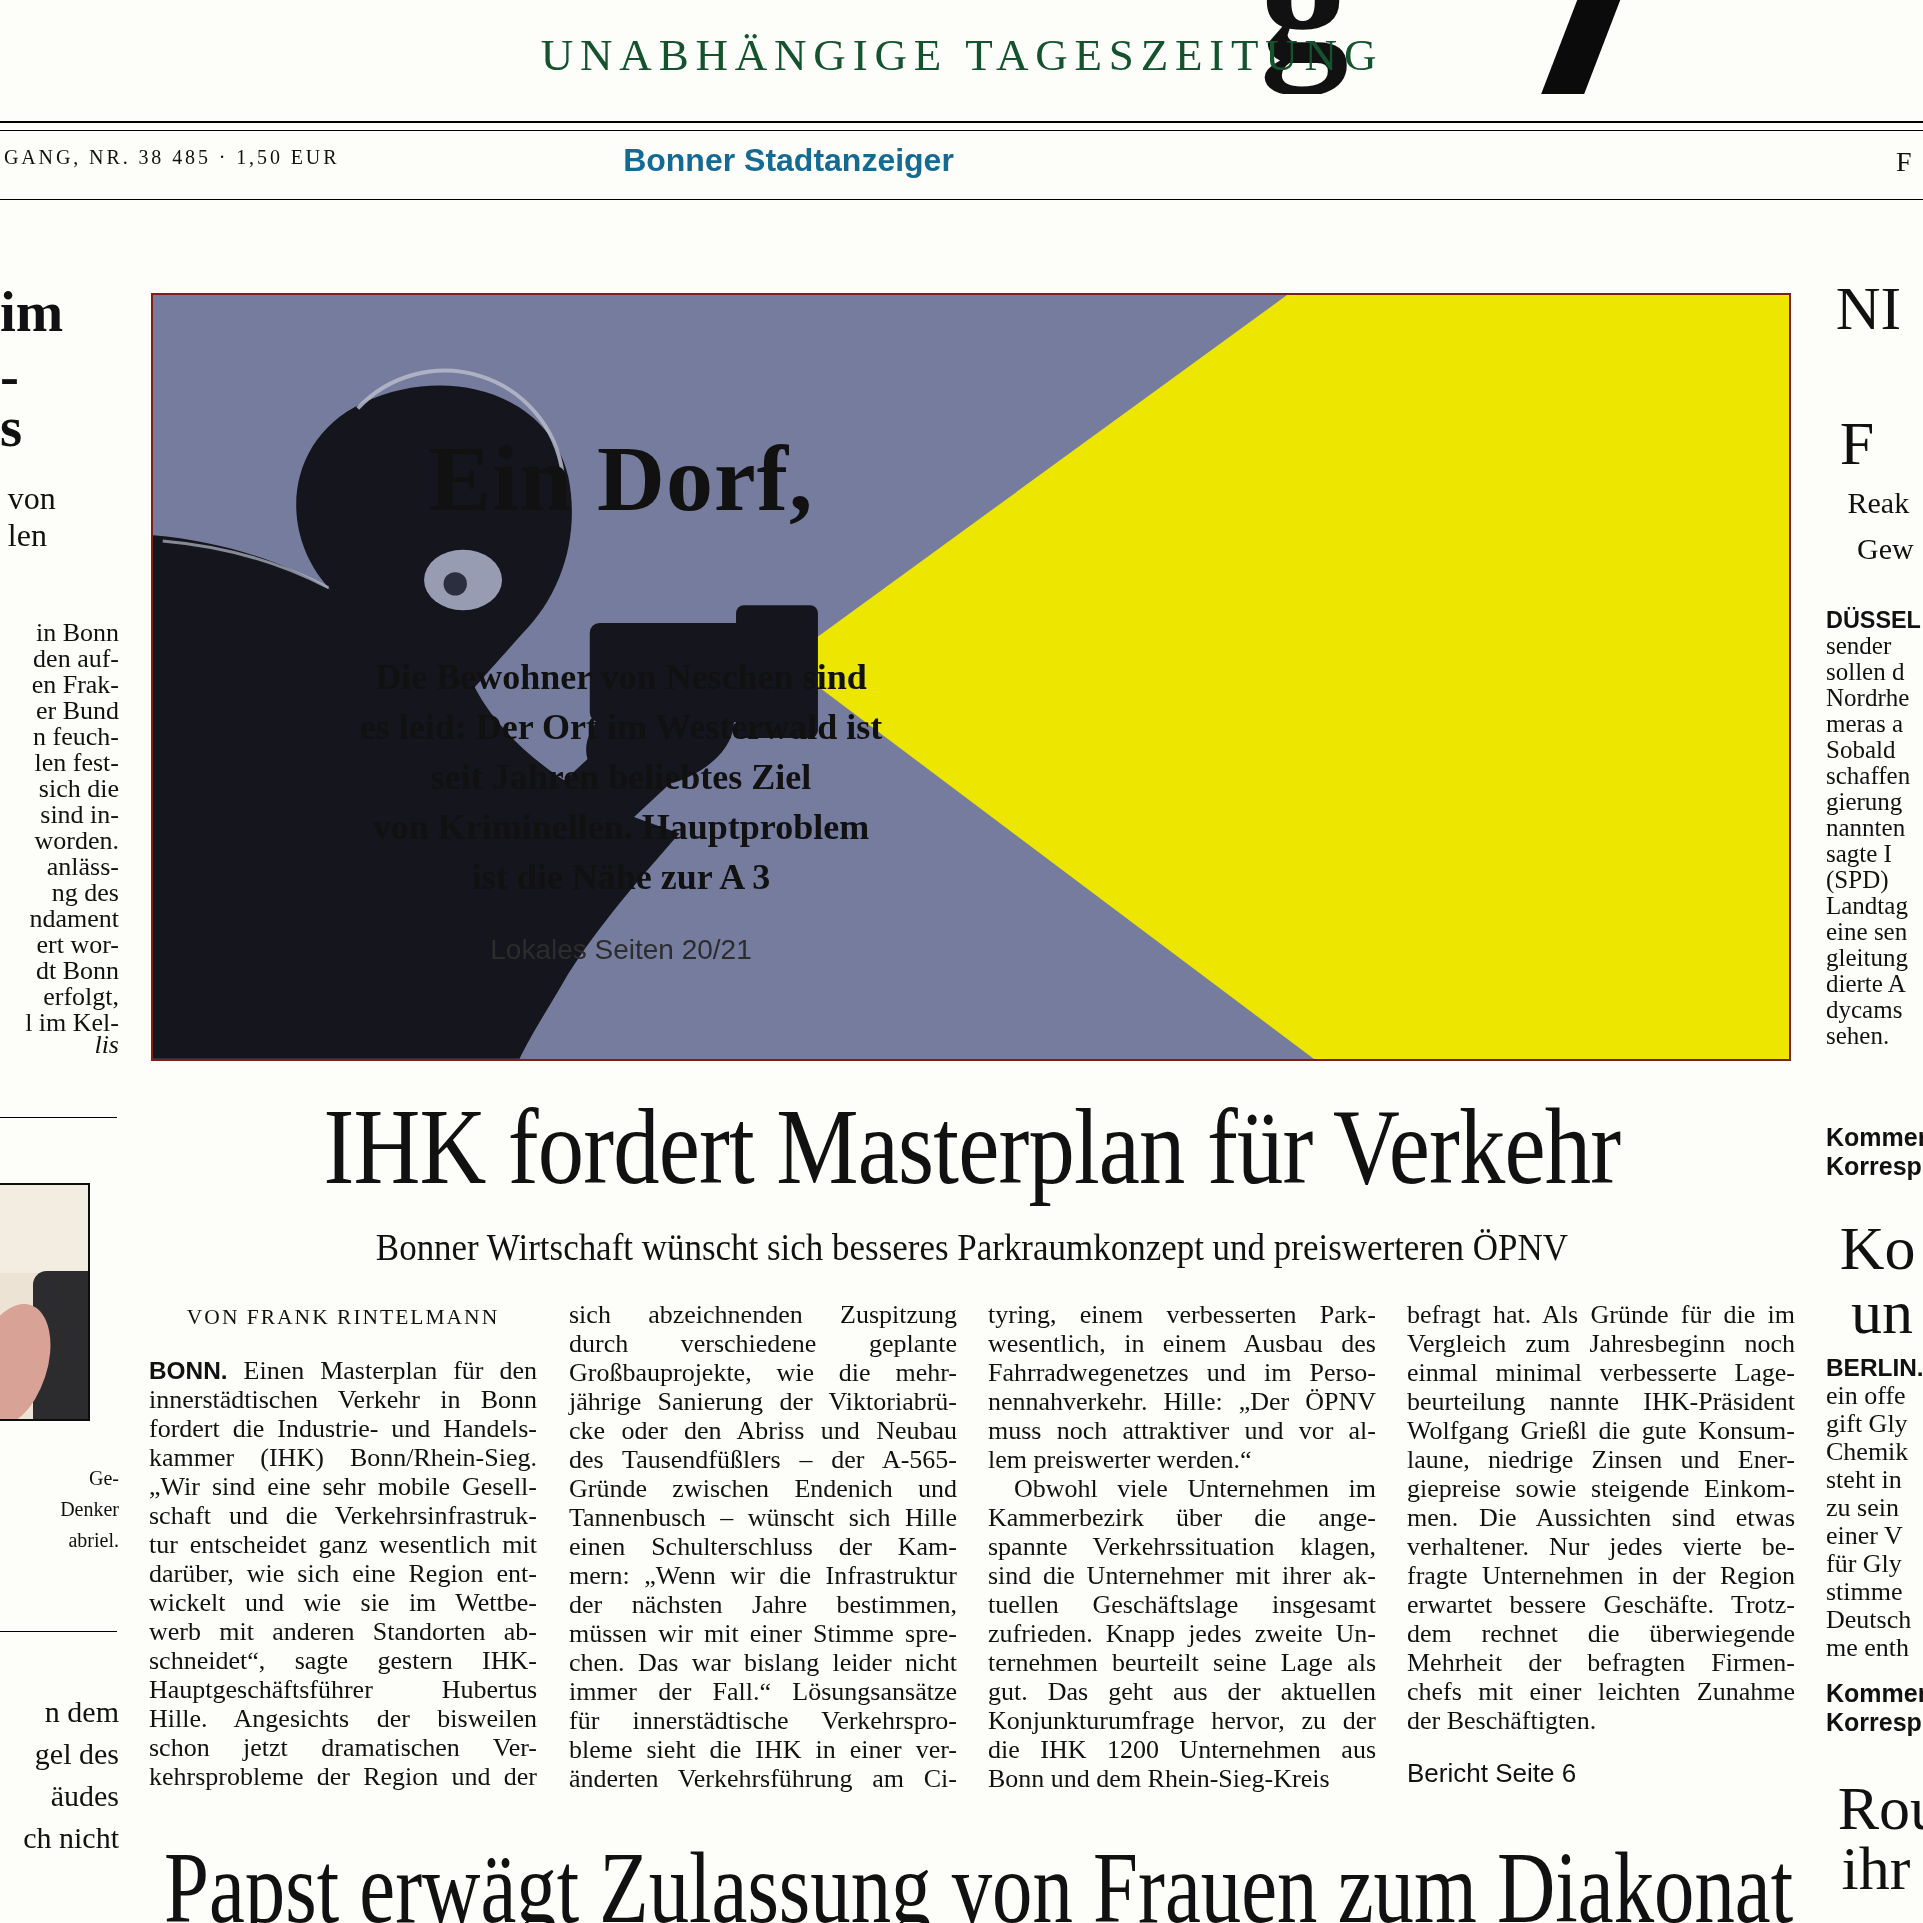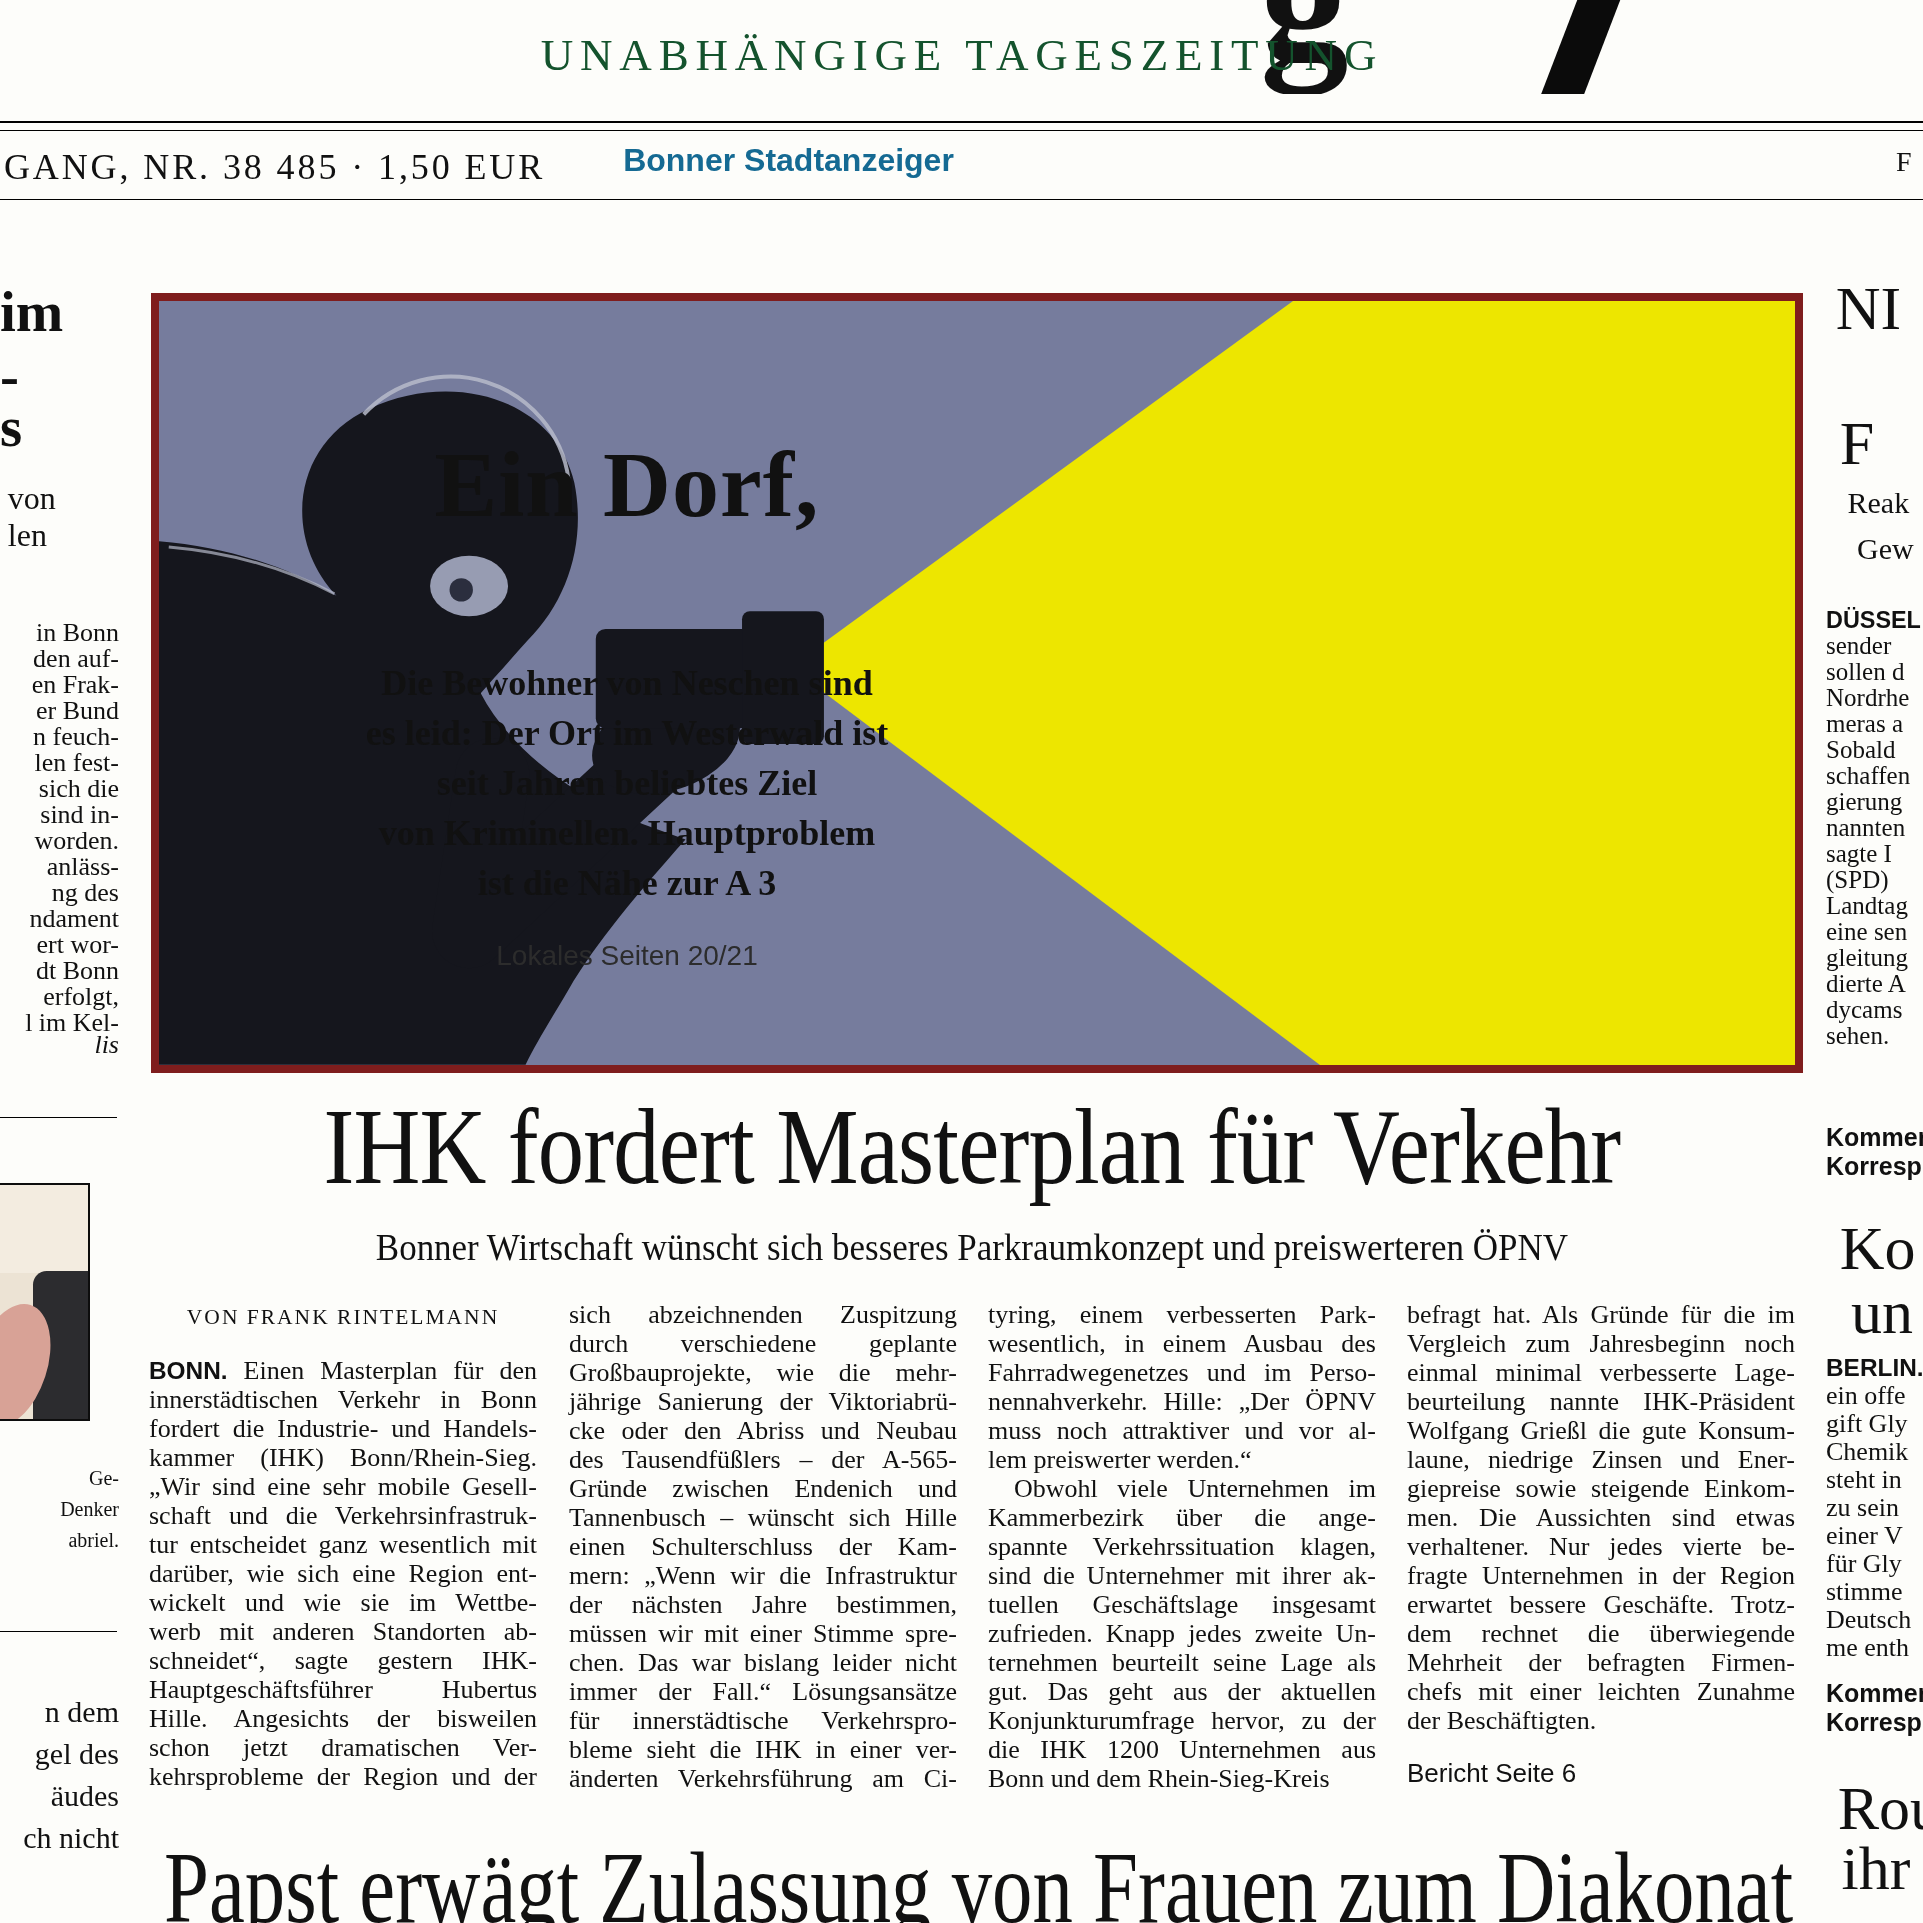--- a/index.html
+++ b/index.html
@@ -13,21 +13,21 @@
   .ln{white-space:pre-wrap;}
   .jl{text-align:justify;text-align-last:justify;}
   .jl.nolast{text-align-last:left;}
 
   
   #masthead-clip{left:0;top:0;width:1923px;height:94px;overflow:hidden;}
   #logo-g{left:1260px;top:-105px;font-size:177px;font-weight:bold;}
   #logo-stroke{left:1564px;top:-33px;width:43px;height:135px;background:#0b0b0b;transform:skewX(-21deg);}
   #tagline{left:445px;top:29px;width:1034px;text-align:center;font-size:45px;letter-spacing:6.8px;color:#14532d;}
   #rule-top{left:0;top:121px;width:1923px;height:6.8px;border-top:2.9px solid #000;border-bottom:1px solid #000;}
-  #dateline-left{left:3.9px;top:146px;font-size:36px;letter-spacing:2.9px;}
+  #dateline-left{left:3.9px;top:146px;font-size:20px;letter-spacing:2.9px;}
   #dateline-center{left:0;top:142px;width:1577px;text-align:center;font-size:32px;font-weight:bold;}
   #dateline-right{left:1896px;top:146px;font-size:28px;}
   #rule-mid{left:0;top:199px;width:1923px;border-top:1px solid #000;height:0;}
 
   
   .leftzone{left:0;width:119px;}
   #lc-h1{top:283px;font-size:57px;font-weight:bold;line-height:57px;}
   #lc-h2{top:343px;font-size:57px;font-weight:bold;}
   #lc-h3{top:394px;font-size:57px;font-weight:bold;}
   #lc-d1{top:480px;left:7.8px;font-size:32px;}
@@ -40,21 +40,21 @@
   #photo2-dark{right:-3.9px;top:86px;width:59px;height:152px;background:#2c2c2f;border-radius:13.7px 0 0 0;}
   #photo2-wall{left:0;top:0;width:88px;height:88px;background:#f3ece0;}
   #photo2-skin{left:-25px;top:117px;width:72px;height:127px;background:#d9a withered;background:#d8a296;border-radius:50%;transform:rotate(18deg);}
   #lc-caption{top:1463px;font-size:20px;line-height:31px;}
   #lc-caption .ln{text-align:right;}
   #lc-rule2{top:1631px;width:117px;border-top:1px solid #000;height:0;}
   #lc-lower{top:1691px;font-size:30px;line-height:42px;}
   #lc-lower .ln{text-align:right;}
 
   
-  #photo{left:151px;top:293px;width:1636px;height:764px;border:8px solid #7f1d1d;background:#767c9d;overflow:hidden;}
+  #photo{left:151px;top:293px;width:1636px;height:764px;border:2px solid #7f1d1d;background:#767c9d;overflow:hidden;}
   #cone{left:0;top:0;width:1636px;height:764px;background:#ede600;
         clip-path:polygon(663px 343px,1134px 0px,1636px 0px,1636px 764px,1161px 764px,663px 390px);}
   #sil{left:0;top:0;}
   #pt-h1{left:0;top:129px;width:936px;text-align:center;font-size:94px;font-weight:bold;letter-spacing:1px;}
   #pt-h2{left:0;top:228px;width:936px;text-align:center;font-size:94px;font-weight:bold;letter-spacing:1px;}
   #pt-deck{left:78px;top:357px;width:780px;font-size:36px;font-weight:bold;line-height:50px;}
   #pt-deck .ln{text-align:center;}
   #pt-kicker{left:0;top:639px;width:936px;text-align:center;font-size:28px;color:#2c2c2c;}
 
   

